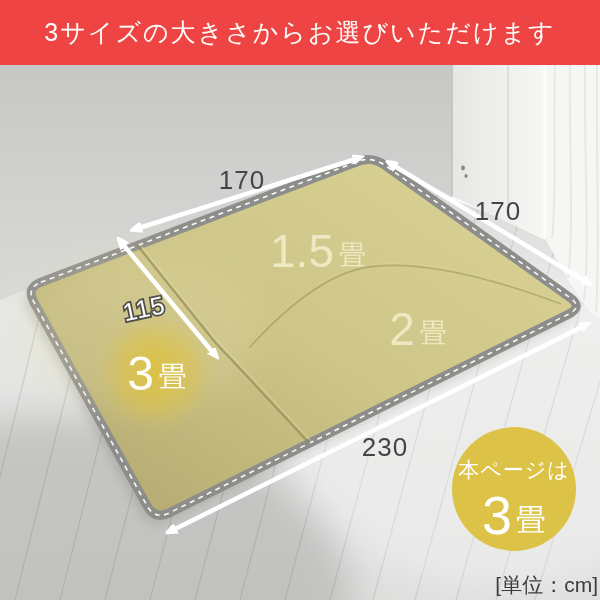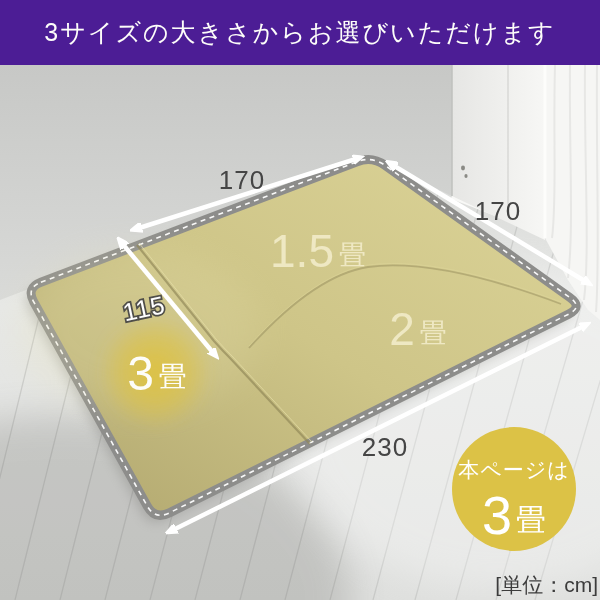--- a/index.html
+++ b/index.html
@@ -2,21 +2,21 @@
 <html><head>
 <meta charset="utf-8">
 <style>
   html,body{margin:0;padding:0;background:#fff;}
   #stage{
     position:relative;width:600px;height:600px;overflow:hidden;
     font-family:"Liberation Sans","DejaVu Sans",sans-serif;
   }
   #header-banner{
     position:absolute;top:0;left:0;width:600px;height:65px;
-    background:#4c1d95;color:#fdfdfa;
+    background:#ef4444;color:#fdfdfa;
     display:flex;align-items:center;justify-content:center;
     font-size:25px;letter-spacing:2px;font-weight:500;
   }
   #photo-svg{position:absolute;top:0;left:0;}
   text{font-family:"Liberation Sans","DejaVu Sans",sans-serif;}
   .dim-num{fill:#454545;font-size:26px;letter-spacing:1px;}
   .mat-label{fill:#f3edcb;opacity:.88;}
   .mat-label-white{fill:#ffffff;opacity:.97;}
   .badge-small{fill:#ffffff;font-size:21px;letter-spacing:1px;}
   .badge-big{fill:#ffffff;}

